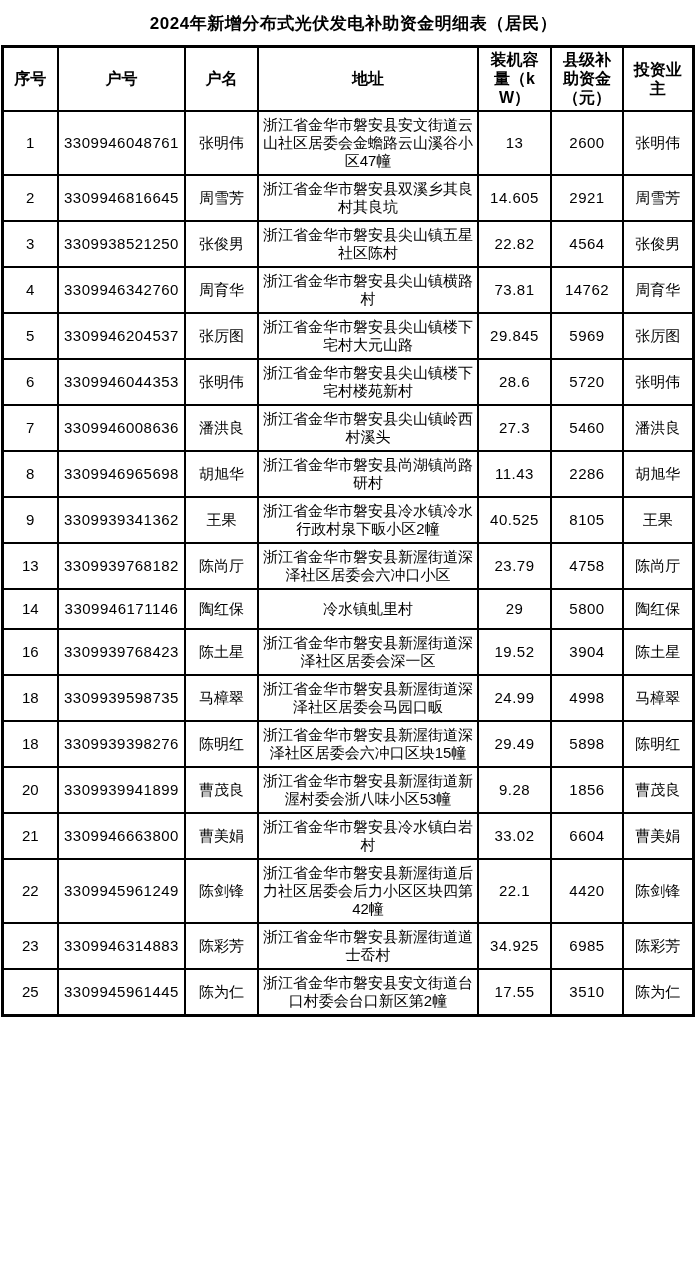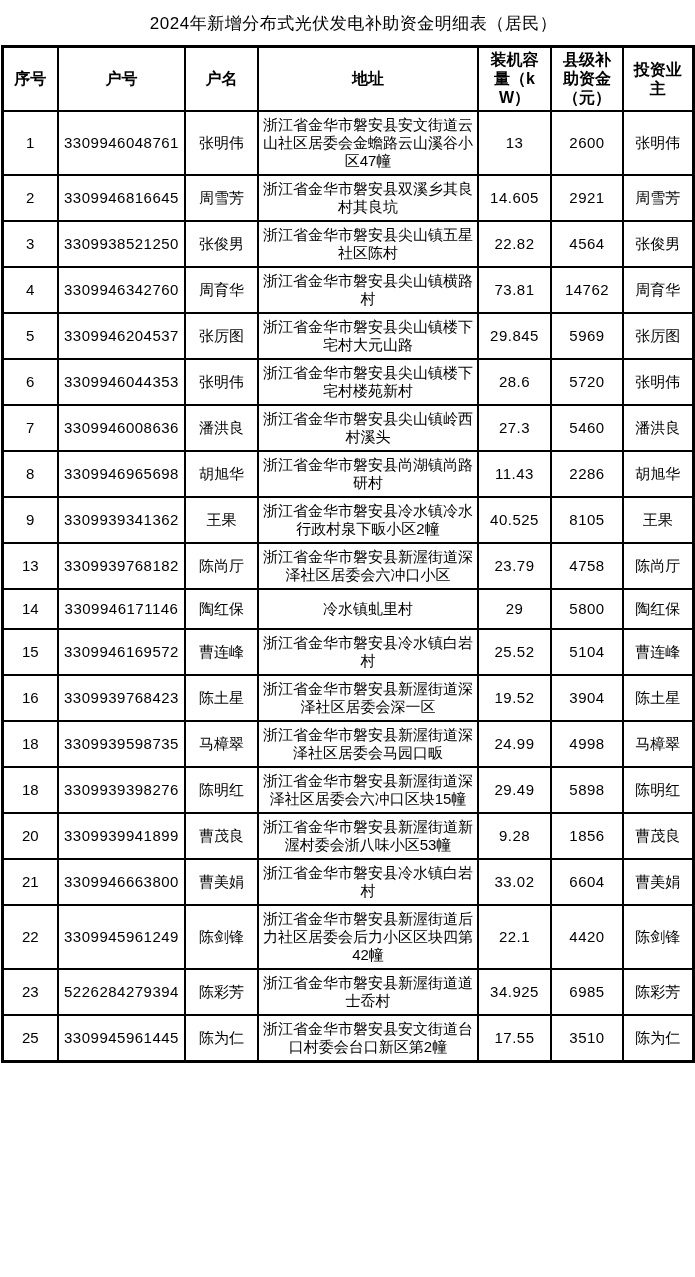--- a/index.html
+++ b/index.html
@@ -9,21 +9,21 @@
     font-family: "Liberation Sans", "DejaVu Sans", sans-serif;
     color: #000;
   }
   .page {
     width: 695px;
     box-sizing: border-box;
     background: #fff;
   }
   .title {
     text-align: center;
-    font-weight: normal;
+    font-weight: bold;
     font-size: 17px;
     padding: 12px 0 10px 12px;
     letter-spacing: 0.5px;
   }
   table.subsidy {
     border-collapse: collapse;
     table-layout: fixed;
     width: 691px;
     margin: 0 auto;
     border: 3px solid #000;
@@ -172,29 +172,20 @@
         <tr>
           <td class="c-seq">14</td>
           <td class="c-account">3309946171146</td>
           <td class="c-name">陶红保</td>
           <td class="c-address">冷水镇虬里村</td>
           <td class="c-capacity">29</td>
           <td class="c-subsidy">5800</td>
           <td class="c-owner">陶红保</td>
         </tr>
         <tr>
-          <td class="c-seq">15</td>
-          <td class="c-account">3309946169572</td>
-          <td class="c-name">曹连峰</td>
-          <td class="c-address">浙江省金华市磐安县冷水镇白岩村</td>
-          <td class="c-capacity">25.52</td>
-          <td class="c-subsidy">5104</td>
-          <td class="c-owner">曹连峰</td>
-        </tr>
-        <tr>
           <td class="c-seq">16</td>
           <td class="c-account">3309939768423</td>
           <td class="c-name">陈土星</td>
           <td class="c-address">浙江省金华市磐安县新渥街道深泽社区居委会深一区</td>
           <td class="c-capacity">19.52</td>
           <td class="c-subsidy">3904</td>
           <td class="c-owner">陈土星</td>
         </tr>
         <tr>
           <td class="c-seq">18</td>
@@ -236,21 +227,21 @@
           <td class="c-seq">22</td>
           <td class="c-account">3309945961249</td>
           <td class="c-name">陈剑锋</td>
           <td class="c-address">浙江省金华市磐安县新渥街道后力社区居委会后力小区区块四第42幢</td>
           <td class="c-capacity">22.1</td>
           <td class="c-subsidy">4420</td>
           <td class="c-owner">陈剑锋</td>
         </tr>
         <tr>
           <td class="c-seq">23</td>
-          <td class="c-account">5226284279394</td>
+          <td class="c-account">3309946314883</td>
           <td class="c-name">陈彩芳</td>
           <td class="c-address">浙江省金华市磐安县新渥街道道士岙村</td>
           <td class="c-capacity">34.925</td>
           <td class="c-subsidy">6985</td>
           <td class="c-owner">陈彩芳</td>
         </tr>
         <tr>
           <td class="c-seq">25</td>
           <td class="c-account">3309945961445</td>
           <td class="c-name">陈为仁</td>

